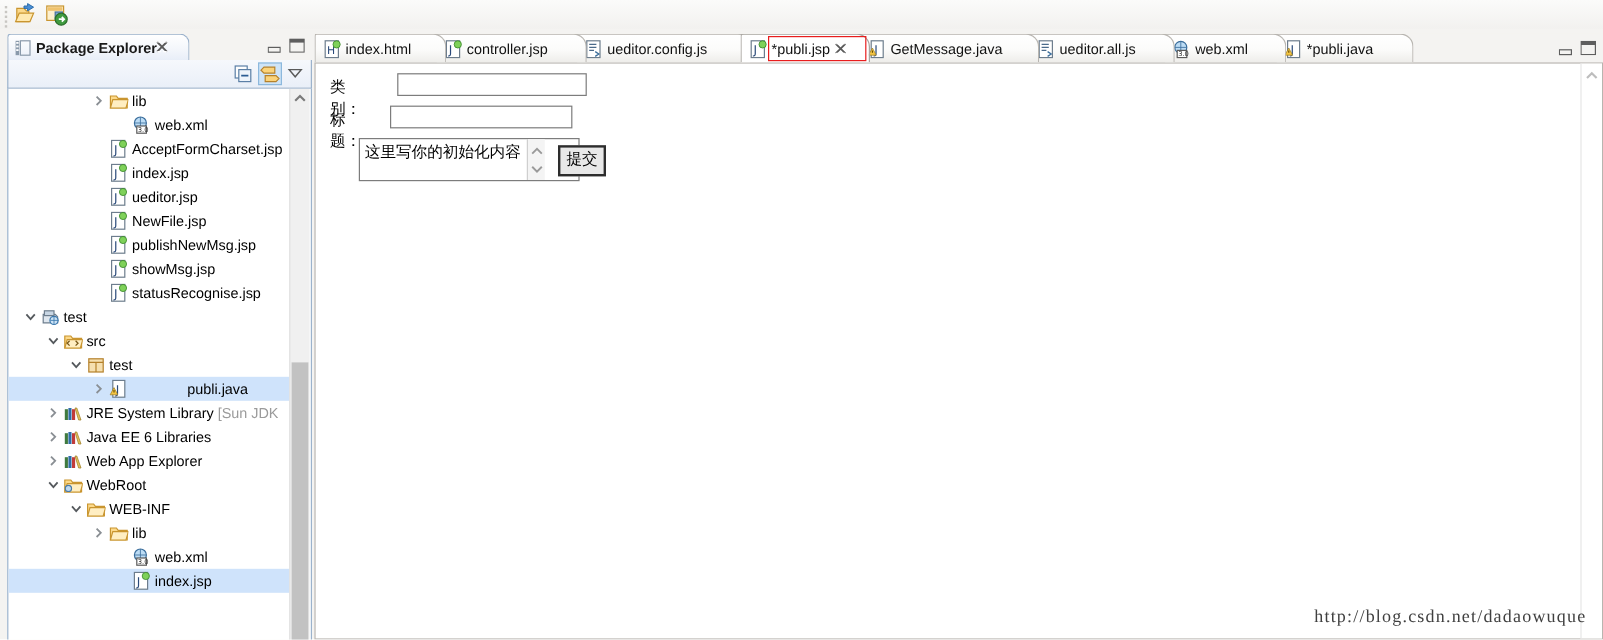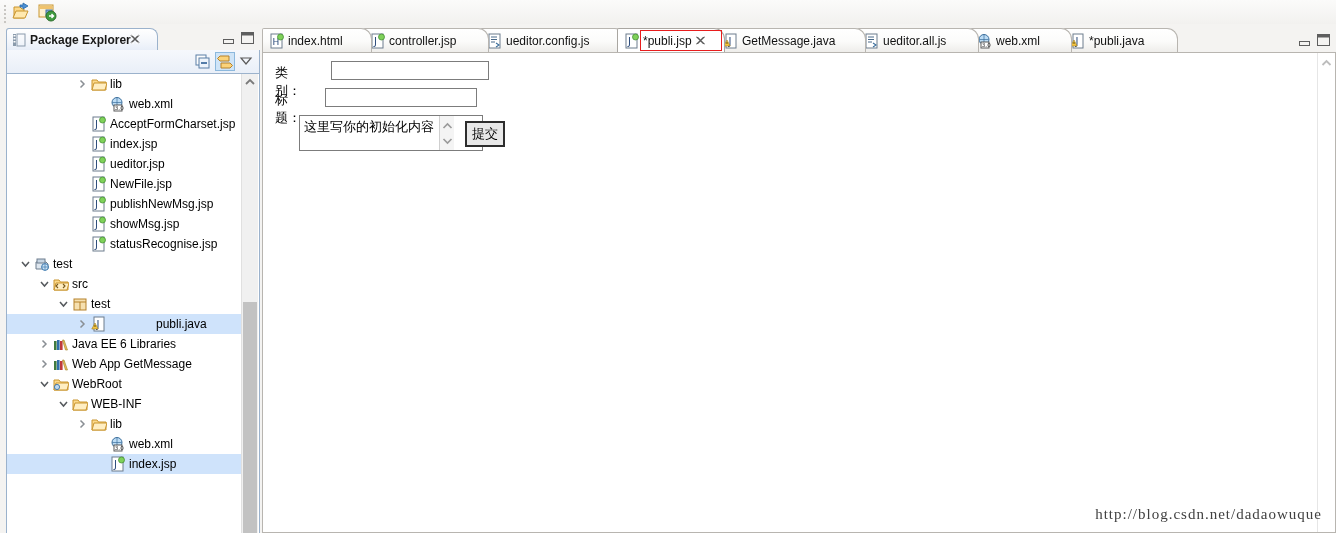--- a/index.html
+++ b/index.html
@@ -372,35 +372,49 @@
               <svg width="9" height="10" viewBox="0 0 9 10">
                 <path d="M2.5 1.5L6 5l-3.5 3.5" fill="none" stroke="#8a8f94" stroke-width="1.5"></path>
               </svg>
             </span>
             <span class="ticon" style="left: 46px;"><svg width="16" height="16" viewBox="0 0 16 16">
                 <rect x="1" y="5" width="2.6" height="9" fill="#3f7a3f"></rect>
                 <rect x="4" y="4" width="2.6" height="10" fill="#2f6ea8"></rect>
                 <rect x="7" y="5" width="2.6" height="9" fill="#c03b3b"></rect>
                 <path d="M11 4l3.5 10h-2L9.5 4z" fill="#e8c45c" stroke="#9a7a20" stroke-width=".6"></path>
               </svg></span>
-            <span class="tlabel" style="left: 65px;">Java EE 6 Libraries</span>
+            <span class="tlabel" style="left: 65px;">JRE System Library<span class="dim"> [Sun JDK </span></span>
           </div>
           <div class="trow">
             <span class="arrow" style="left: 33px;">
               <svg width="9" height="10" viewBox="0 0 9 10">
                 <path d="M2.5 1.5L6 5l-3.5 3.5" fill="none" stroke="#8a8f94" stroke-width="1.5"></path>
               </svg>
             </span>
             <span class="ticon" style="left: 46px;"><svg width="16" height="16" viewBox="0 0 16 16">
                 <rect x="1" y="5" width="2.6" height="9" fill="#3f7a3f"></rect>
                 <rect x="4" y="4" width="2.6" height="10" fill="#2f6ea8"></rect>
                 <rect x="7" y="5" width="2.6" height="9" fill="#c03b3b"></rect>
                 <path d="M11 4l3.5 10h-2L9.5 4z" fill="#e8c45c" stroke="#9a7a20" stroke-width=".6"></path>
               </svg></span>
-            <span class="tlabel" style="left: 65px;">Web App GetMessage</span>
+            <span class="tlabel" style="left: 65px;">Java EE 6 Libraries</span>
+          </div>
+          <div class="trow">
+            <span class="arrow" style="left: 33px;">
+              <svg width="9" height="10" viewBox="0 0 9 10">
+                <path d="M2.5 1.5L6 5l-3.5 3.5" fill="none" stroke="#8a8f94" stroke-width="1.5"></path>
+              </svg>
+            </span>
+            <span class="ticon" style="left: 46px;"><svg width="16" height="16" viewBox="0 0 16 16">
+                <rect x="1" y="5" width="2.6" height="9" fill="#3f7a3f"></rect>
+                <rect x="4" y="4" width="2.6" height="10" fill="#2f6ea8"></rect>
+                <rect x="7" y="5" width="2.6" height="9" fill="#c03b3b"></rect>
+                <path d="M11 4l3.5 10h-2L9.5 4z" fill="#e8c45c" stroke="#9a7a20" stroke-width=".6"></path>
+              </svg></span>
+            <span class="tlabel" style="left: 65px;">Web App Explorer</span>
           </div>
           <div class="trow">
             <span class="arrow" style="left: 33px;">
               <svg width="9" height="10" viewBox="0 0 9 10">
                 <path d="M1 3l3.5 4L8 3" fill="none" stroke="#55595d" stroke-width="1.5"></path>
               </svg>
             </span>
             <span class="ticon" style="left: 46px;"><svg width="16" height="16" viewBox="0 0 16 16">
                 <path d="M1 4h5l1.5 2H15v8H1z" fill="#fcd98a" stroke="#c9952f"></path>
                 <path d="M3 7h13l-2 7H1z" fill="#ffeec2" stroke="#c9952f"></path>

